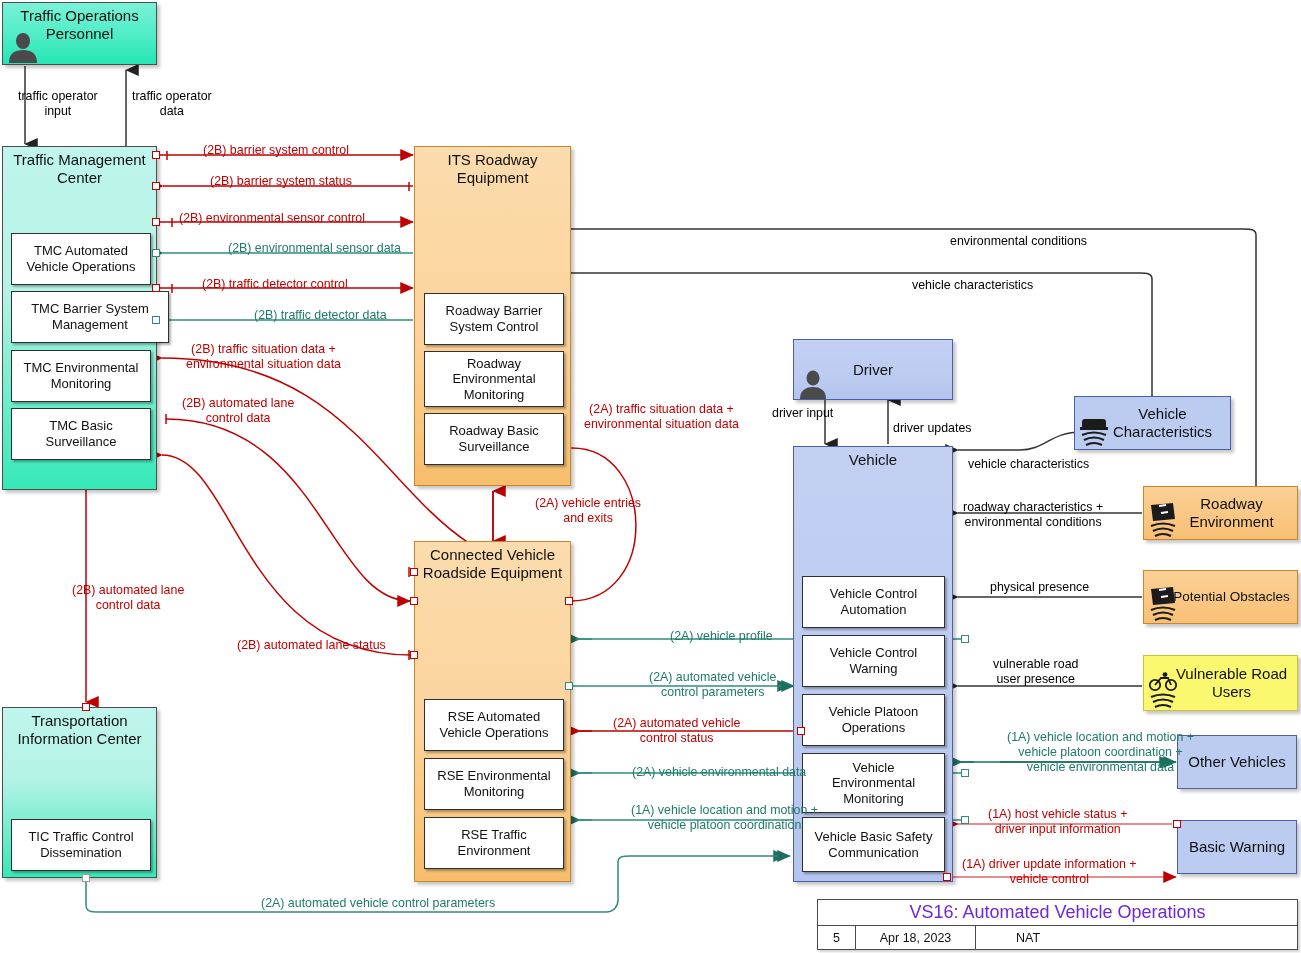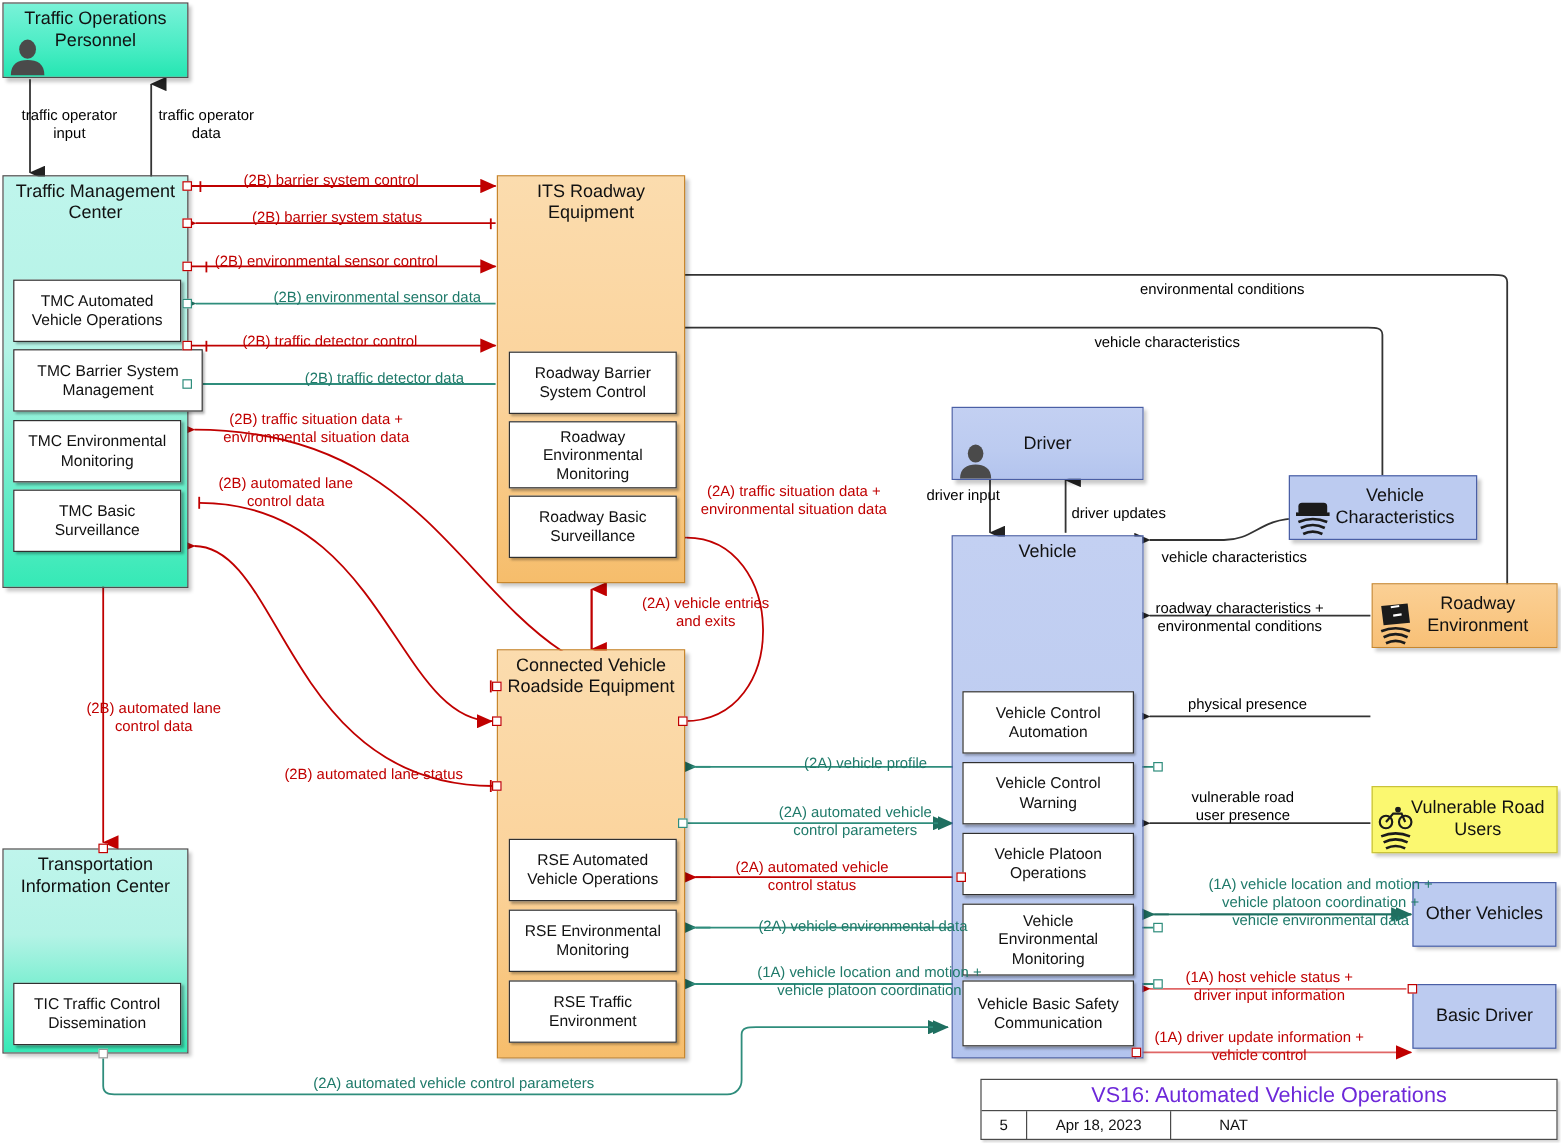--- a/index.html
+++ b/index.html
@@ -263,41 +263,52 @@
     <svg class="icon" style="left:2px;top:14px;" width="34" height="38" viewBox="0 0 34 38">
       <path d="M5 4 L27 2 L29 18 L7 20 Z" fill="#1b1b1b"></path>
       <path d="M13 5 L20 4" stroke="#fff" stroke-width="1.8"></path>
       <path d="M15 12 L22 11" stroke="#fff" stroke-width="1.8"></path>
       <path d="M5 25 Q17 20 29 25" stroke="#1b1b1b" stroke-width="2.2" fill="none"></path>
       <path d="M7 30 Q17 25 27 30" stroke="#1b1b1b" stroke-width="2.2" fill="none"></path>
       <path d="M9 35 Q17 31 25 35" stroke="#1b1b1b" stroke-width="2.2" fill="none"></path>
     </svg>
   </div>
 
+  <div class="node orangeterm" style="left:1143px;top:570px;width:155px;height:54px;">
+    <div class="title" style="top:50%;transform:translateY(-50%);padding-left:26px;font-size:13.5px;">Potential Obstacles</div>
+    <svg class="icon" style="left:2px;top:14px;" width="34" height="38" viewBox="0 0 34 38">
+      <path d="M5 4 L27 2 L29 18 L7 20 Z" fill="#1b1b1b"></path>
+      <path d="M13 5 L20 4" stroke="#fff" stroke-width="1.8"></path>
+      <path d="M15 12 L22 11" stroke="#fff" stroke-width="1.8"></path>
+      <path d="M5 25 Q17 20 29 25" stroke="#1b1b1b" stroke-width="2.2" fill="none"></path>
+      <path d="M7 30 Q17 25 27 30" stroke="#1b1b1b" stroke-width="2.2" fill="none"></path>
+      <path d="M9 35 Q17 31 25 35" stroke="#1b1b1b" stroke-width="2.2" fill="none"></path>
+    </svg>
+  </div>
 
   <div class="node yellowterm" style="left:1143px;top:655px;width:155px;height:56px;">
     <div class="title" style="white-space:pre-line;top:50%;transform:translateY(-50%);padding-left:26px;">Vulnerable Road
 Users</div>
     <svg class="icon" style="left:2px;top:16px;" width="34" height="38" viewBox="0 0 34 38">
       <circle cx="9" cy="13" r="5.2" stroke="#1b1b1b" stroke-width="1.8" fill="none"></circle>
       <circle cx="25" cy="13" r="5.2" stroke="#1b1b1b" stroke-width="1.8" fill="none"></circle>
       <path d="M9 13 L15 6 L22 6 L25 13" stroke="#1b1b1b" stroke-width="1.8" fill="none"></path>
       <circle cx="19" cy="2.6" r="2.4" fill="#1b1b1b"></circle>
       <path d="M5 25 Q17 20 29 25" stroke="#1b1b1b" stroke-width="2.2" fill="none"></path>
       <path d="M7 30 Q17 25 27 30" stroke="#1b1b1b" stroke-width="2.2" fill="none"></path>
       <path d="M9 35 Q17 31 25 35" stroke="#1b1b1b" stroke-width="2.2" fill="none"></path>
     </svg>
   </div>
 
   <div class="node blueterm small" style="left:1177px;top:735px;width:120px;height:54px;">
     <div class="title">Other Vehicles</div>
   </div>
 
   <div class="node blueterm small" style="left:1177px;top:820px;width:120px;height:54px;">
-    <div class="title">Basic Driver</div>
+    <div class="title">Basic Warning</div>
   </div>
 
   <div class="port red" style="left:152px;top:151px;"></div>
   <div class="port red" style="left:152px;top:182px;"></div>
   <div class="port red" style="left:152px;top:218px;"></div>
   <div class="port teal" style="left:152px;top:249px;"></div>
   <div class="port red" style="left:152px;top:284px;"></div>
   <div class="port teal" style="left:152px;top:316px;"></div>
   <div class="port white" style="left:82px;top:874px;"></div>
   <div class="port red" style="left:82px;top:703px;"></div>

